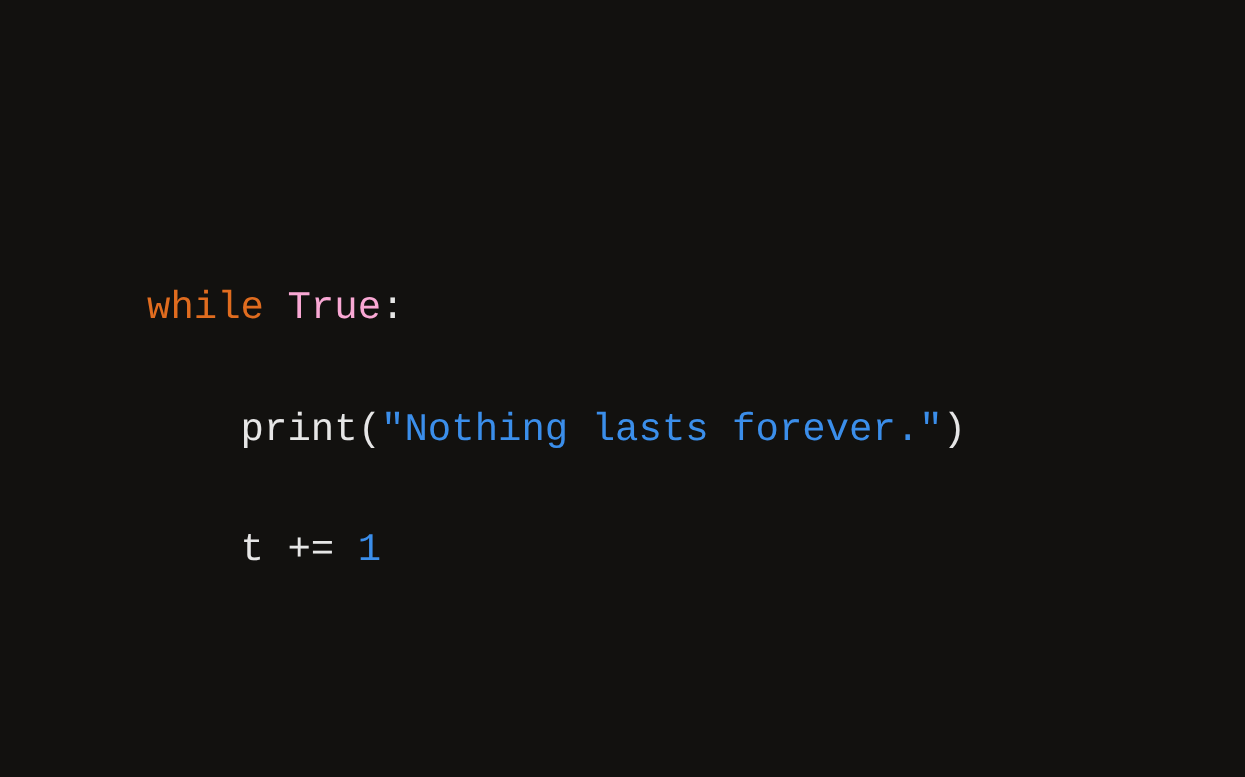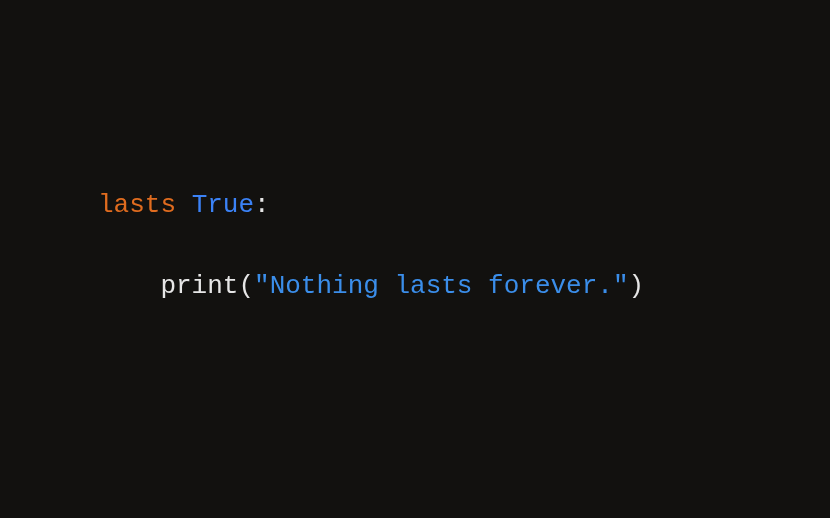--- a/index.html
+++ b/index.html
@@ -31,36 +31,37 @@
       color: #e6e6e6;
     }
     .tok-number {
       color: #3b8eea;
     }
     .tok-keyword {
       color: #e06c1f;
       font-weight: 500;
     }
     .tok-constant {
-      color: #3b82f6;
+      color: #f9a8d4;
     }
     .tok-function {
       color: #e6e6e6;
       text-align: right;
     }
     .tok-punct {
       color: #e6e6e6;
     }
     .tok-string {
       color: #3b8eea;
     }
     .indent {
       display: inline-block;
       width: 4ch;
     }
   </style>
 </head>
 <body>
 
 <div class="code-block">
-<div><span class="tok-keyword">lasts</span> <span class="tok-constant">True</span><span class="tok-punct">:</span></div>
+<div><span class="tok-keyword">while</span> <span class="tok-constant">True</span><span class="tok-punct">:</span></div>
 <div><span class="indent"></span><span class="tok-function">print</span><span class="tok-punct">(</span><span class="tok-string">"Nothing lasts forever."</span><span class="tok-punct">)</span></div>
+<div><span class="indent"></span><span class="tok-variable">t</span> <span class="tok-operator">+=</span> <span class="tok-number">1</span></div>
 </div>
 
 </body></html>

